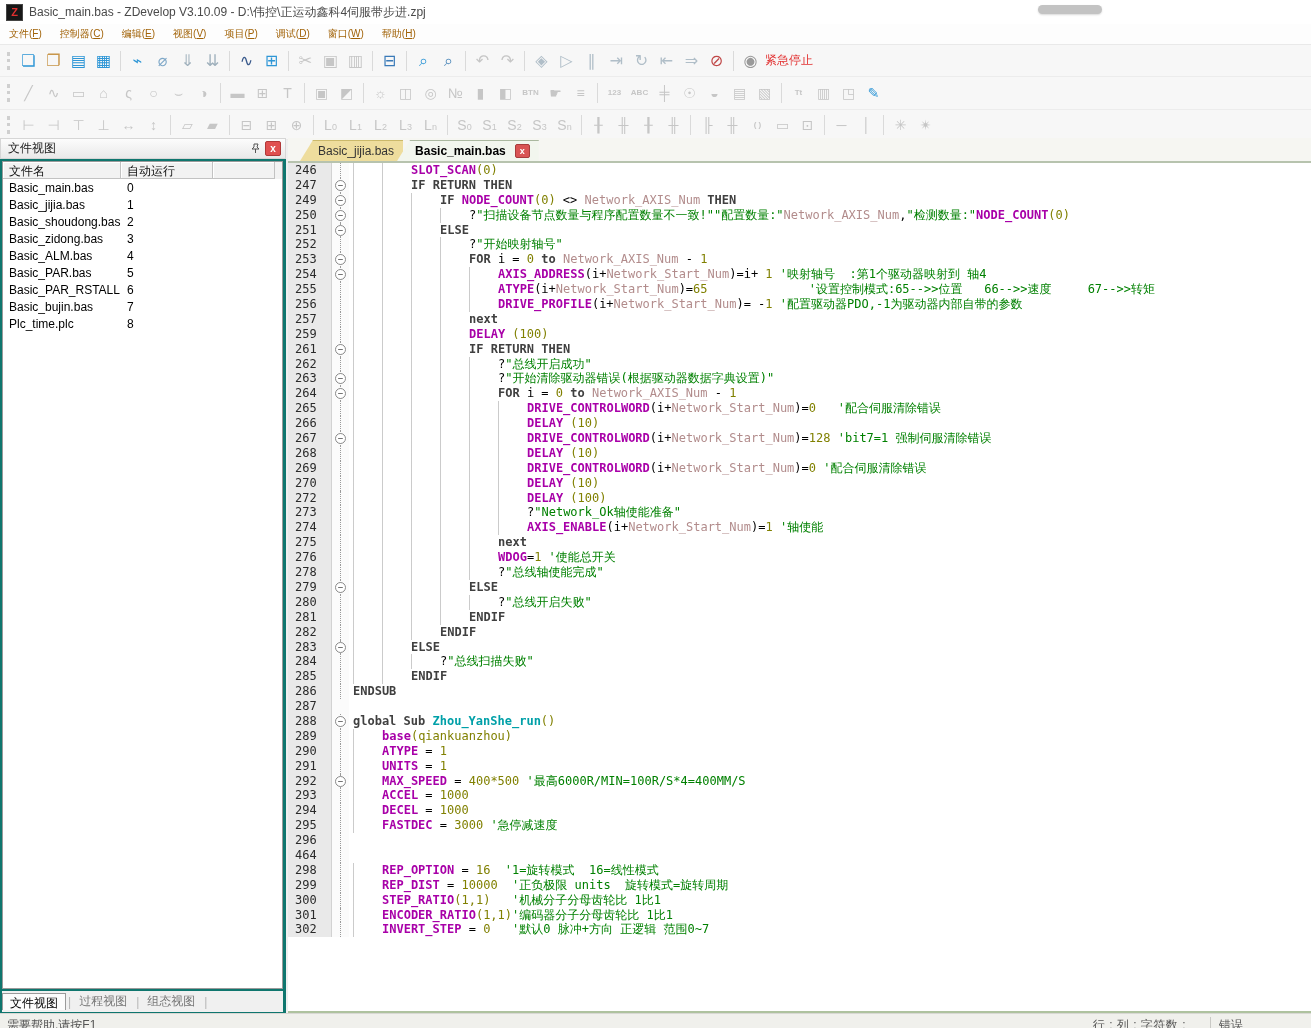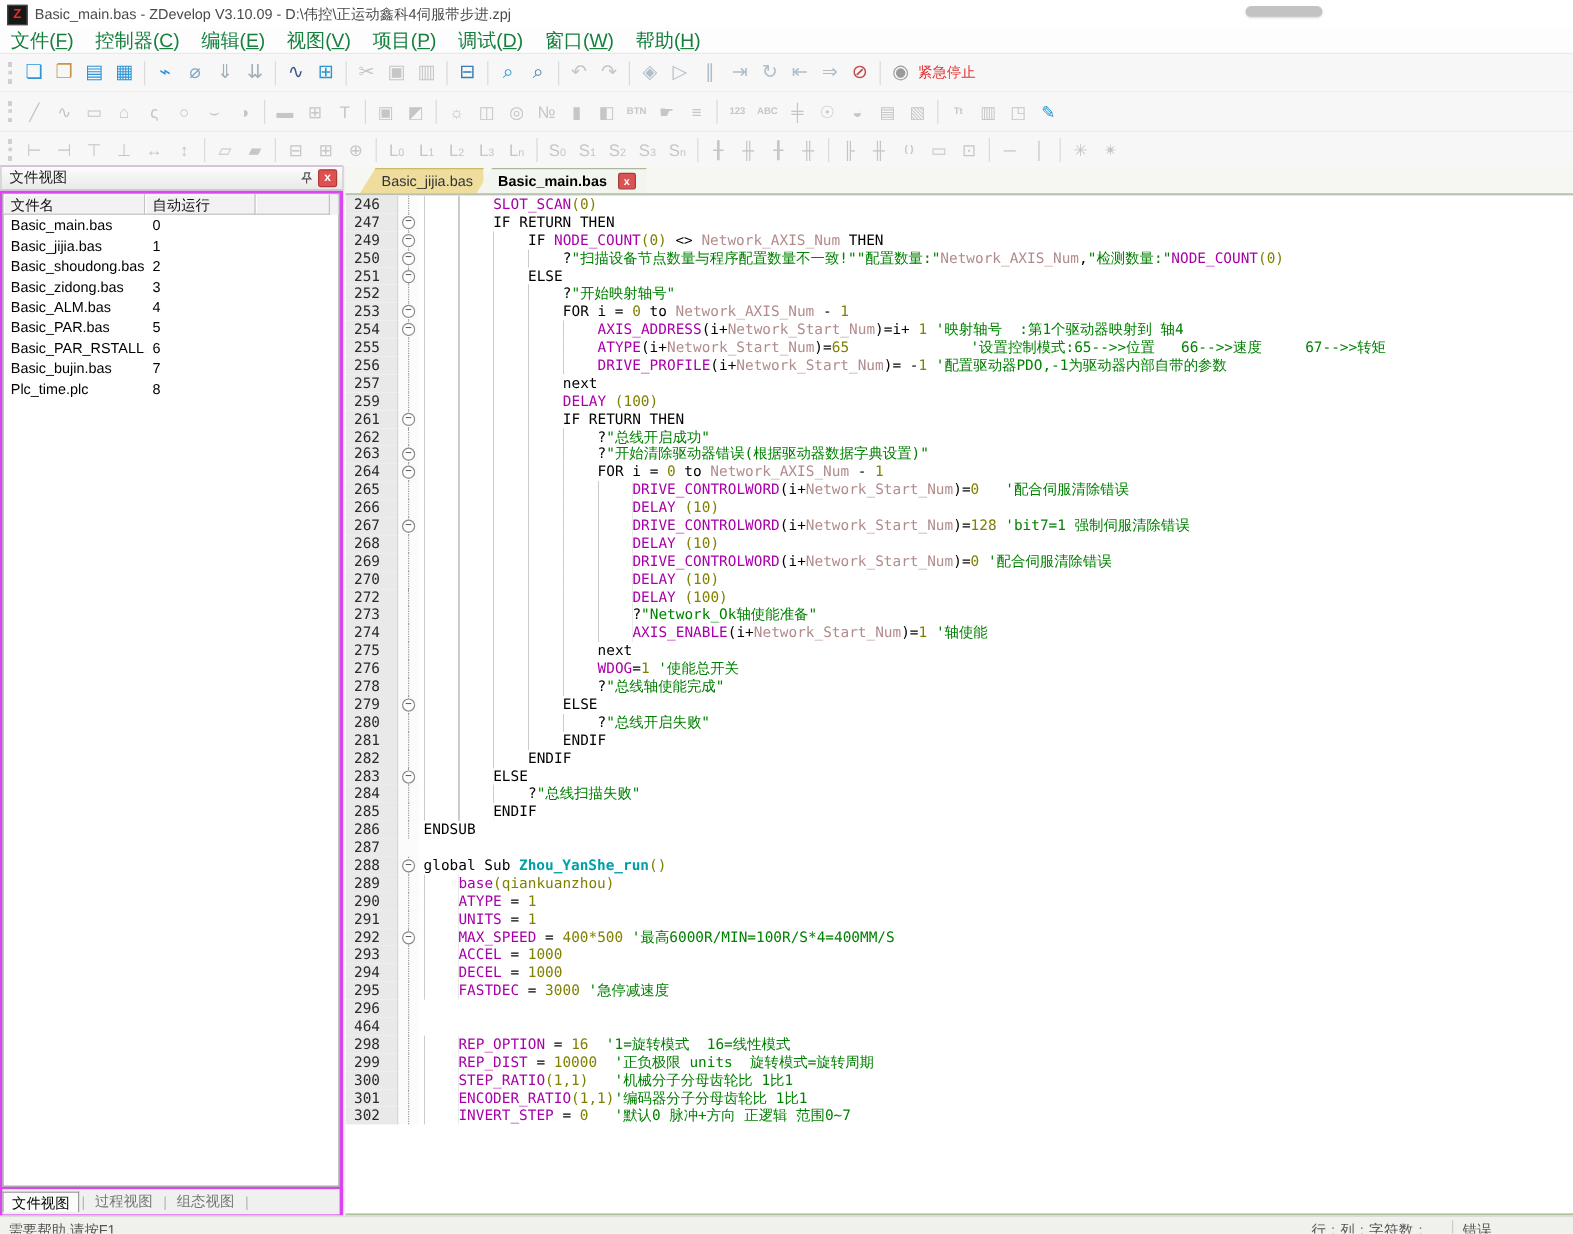--- a/index.html
+++ b/index.html
@@ -9,21 +9,21 @@
   
   #titlebar{height:24px;background:#ffffff;display:flex;align-items:center;padding-left:6px;
             font-size:12px;color:#4a4a4a;position:relative}
   #app-logo{width:15px;height:15px;background:#181818;color:#e03030;font-weight:bold;font-size:11px;
             display:flex;align-items:center;justify-content:center;margin-right:6px;border:1px solid #444}
   #progress-pill{position:absolute;left:1038px;top:5px;width:64px;height:9px;border-radius:5px;
                  background:#c3c3c3;overflow:hidden;box-shadow:0 1px 2px rgba(0,0,0,.15)}
   #progress-fill{height:100%;border-radius:5px;background:linear-gradient(#5fe07e,#35c95c)}
 
   
-  #menubar{height:20px;background:#fdfdfd;display:flex;align-items:center;font-size:16px;color:#15803d;
+  #menubar{height:20px;background:#fdfdfd;display:flex;align-items:center;font-size:10px;color:#a16207;
            border-bottom:1px solid #e9e9e9}
   .menu-item{padding:2px 9px;cursor:default}
   .menu-item u{text-decoration:underline}
 
   
   .toolbar{background:#f7f7f7;display:flex;align-items:center;padding-left:7px;border-bottom:1px solid #ececec}
   .toolbar::before{content:"";width:0;height:18px;border-left:3px dotted #cfcfcf;margin-right:6px}
   #tb1{height:31px}
   #tb2{height:32px}
   #tb3{height:29px}
@@ -32,21 +32,21 @@
   #tb2 .tbtn,#tb3 .tbtn{font-size:14px;height:22px}
   .tbtn .gsmall{font-size:8px;font-weight:bold;letter-spacing:0}
   .tbsub{font-size:9px;margin-top:6px}
   .tsep{width:0;height:20px;border-left:1px solid #dadada;margin:0 4px}
   .tlabel{font-size:12px;margin:0 6px 0 2px}
 
   
   #main{position:absolute;top:138px;left:0;right:0;bottom:15px;display:flex}
 
   
-  #filepanel{width:286px;position:relative;background:#d946ef;flex:none}
+  #filepanel{width:286px;position:relative;background:#0f766e;flex:none}
   .fp-header{height:21px;display:flex;align-items:center;padding:0 4px 0 7px;font-size:12px;color:#222;
              background:linear-gradient(#fcfcfc,#e9e9e9);border:1px solid #d6d6d6;box-sizing:border-box}
   .fp-header .fp-title{flex:1}
   .fp-pin{width:14px;height:14px;display:flex;align-items:center;justify-content:center;margin-right:3px}
   .fp-close{width:14px;height:13px;background:#e05050;color:#fff;font-size:10px;font-weight:bold;
             display:flex;align-items:center;justify-content:center;border-radius:2px;border:1px solid #b03838}
   .fp-body{position:absolute;top:23px;left:2px;right:3px;bottom:24px;background:#fff;border:1px solid #9a9a9a}
   .fp-thead{display:flex;height:17px;font-size:12px;color:#111;background:#f2f2f2}
   .fp-th{box-sizing:border-box;padding:1px 0 0 6px;border-right:1px solid #c2c2c2;border-bottom:1px solid #c2c2c2;
          box-shadow:inset 1px 1px 0 #ffffff;white-space:nowrap;overflow:hidden}
@@ -86,21 +86,21 @@
   .ind{display:inline-block;height:100%;vertical-align:top;
        background:repeating-linear-gradient(to right,rgba(140,140,140,.45) 0 1px,transparent 1px 29px)}
 
   
   #statusbar{position:absolute;left:0;top:1013px;width:1311px;height:22px;background:#f0f0ec;
              border-top:1px solid #d8d8d4;font-size:12px;color:#555}
   #status-left{position:absolute;left:7px;top:3px}
   #status-right{position:absolute;right:125px;top:3px;letter-spacing:.5px}
   #status-err{position:absolute;right:2px;top:3px;border-left:1px solid #c9c9c5;padding-left:8px;width:90px}
 </style>
-<style>.sy-k{color:#000000;font-weight:normal}.sy-f{color:#a800a8;font-weight:normal}.sy-s{color:#008000}.sy-c{color:#008000}.sy-n{color:#808000}.sy-v{color:#b28c8c}.sy-u{color:#00a0a8;font-weight:bold}.sy-p{color:#000000}</style></head>
+<style>.sy-k{color:#404040;font-weight:bold}.sy-f{color:#a800a8;font-weight:bold}.sy-s{color:#008000}.sy-c{color:#008000}.sy-n{color:#808000}.sy-v{color:#b28c8c}.sy-u{color:#00a0a8;font-weight:bold}.sy-p{color:#000000}</style></head>
 <body>
 
 <div id="titlebar">
   <span id="app-logo">Z</span>
   <span>Basic_main.bas - ZDevelop V3.10.09 - D:\伟控\正运动鑫科4伺服带步进.zpj</span>
   <span id="progress-pill"><span id="progress-fill" style="width: 58%;"></span></span>
 </div>
 
 <div id="menubar">
     <span class="menu-item">文件(<u>F</u>)</span>

